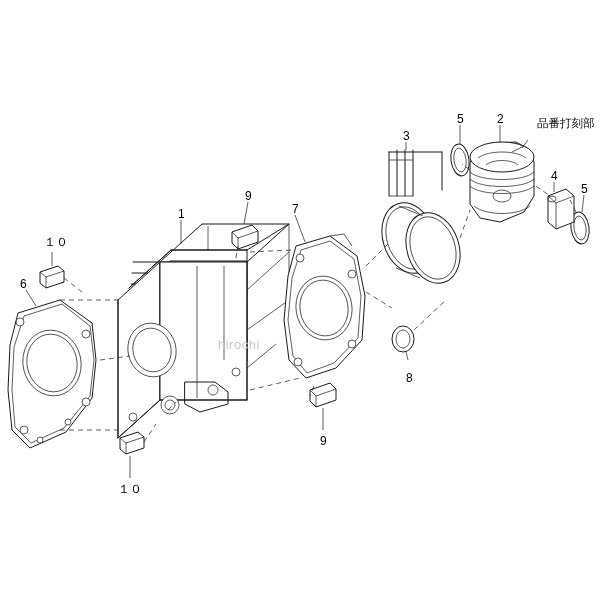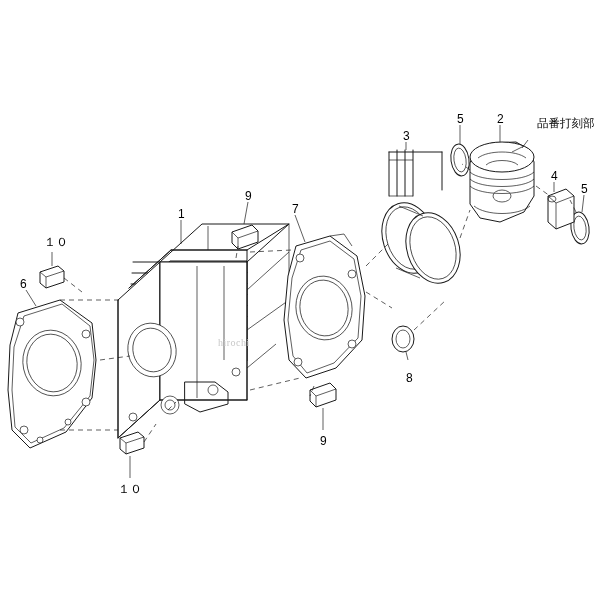--- a/index.html
+++ b/index.html
@@ -29,22 +29,22 @@
     color: #000000;
     white-space: nowrap;
     line-height: 1;
   }
   .label-jp {
     font-size: 11.5px;
     letter-spacing: 0px;
   }
   .watermark {
     position: absolute;
-    font-family: Liberation Serif, serif;
-    font-size: 10px;
+    font-family: Liberation Sans, sans-serif;
+    font-size: 13px;
     color: #c8c8c8;
     letter-spacing: 0.5px;
   }
 </style>
 </head>
 <body>
 
 <div id="page">
 
   <svg id="diagram-svg" viewBox="0 0 600 600">

